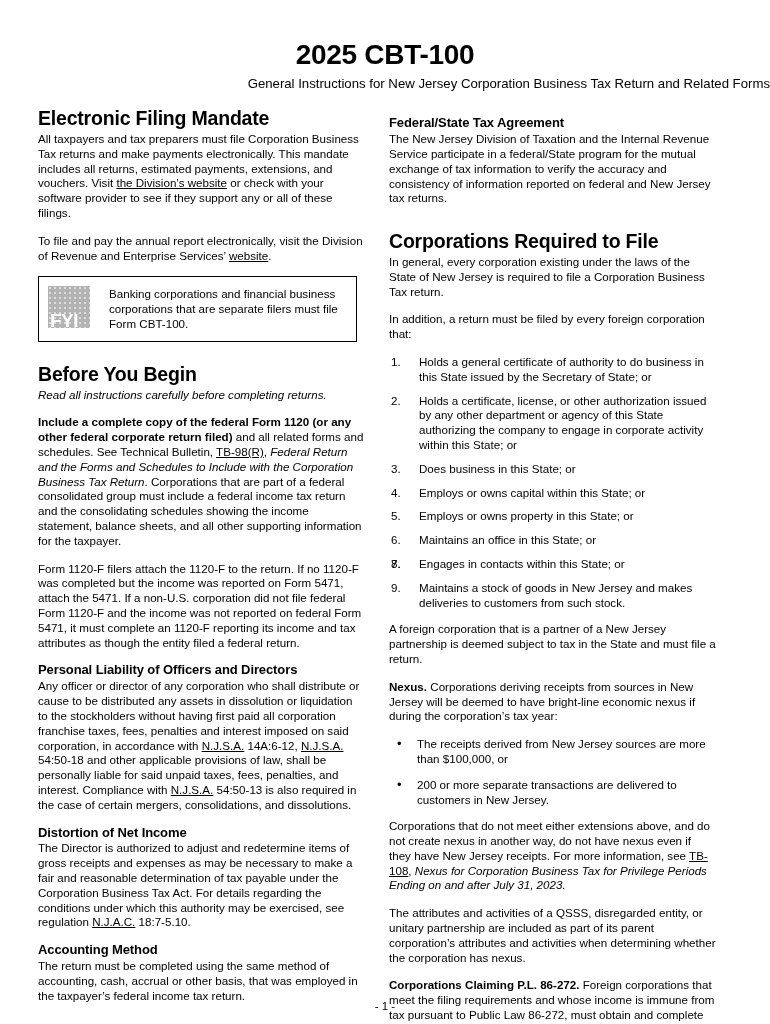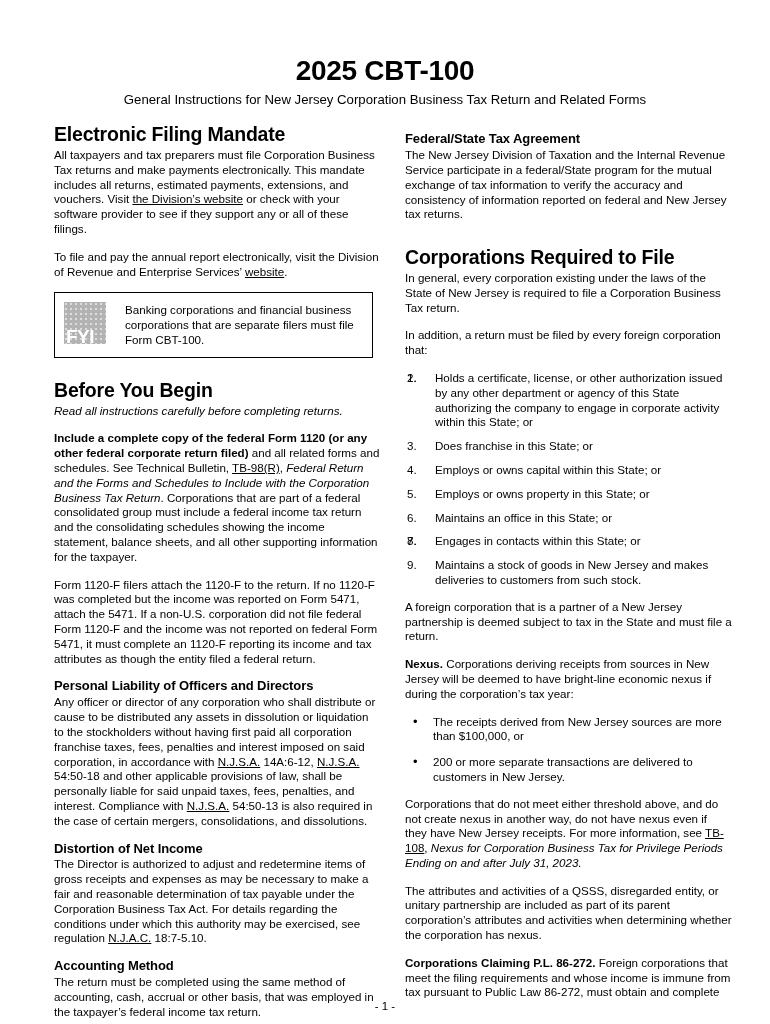--- a/index.html
+++ b/index.html
@@ -13,39 +13,40 @@
     font-family: "Liberation Sans", sans-serif;
     color: #000000;
     position: relative;
     overflow: hidden;
   }
   .page {
     width: 770px;
     height: 1024px;
     position: relative;
     box-sizing: border-box;
-    padding: 16px;
+    padding: 0;
   }
   
   .doc-header {
     text-align: center;
     padding-top: 40px;
   }
   .doc-title {
     font-size: 28px;
     font-weight: bold;
     letter-spacing: -0.3px;
     line-height: 1.05;
     margin: 0;
   }
   .doc-subtitle {
     font-size: 13.2px;
     font-weight: normal;
     margin: 7px 0 0 0;
     line-height: 1.2;
+    text-align: right;
   }
   
   .columns {
     display: flex;
     gap: 24px;
     padding: 16px 38px 0 38px;
     box-sizing: border-box;
     align-items: flex-start;
   }
   .col {
@@ -220,41 +221,41 @@
       <h2 class="sec-small">Federal/State Tax Agreement</h2>
       <p class="para">The New Jersey Division of Taxation and the Internal Revenue Service participate in a federal/State program for the mutual exchange of tax information to verify the accuracy and consistency of information reported on federal and New Jersey tax returns.</p>
 
       <div class="spacer-md"></div>
 
       <h1 class="sec-big">Corporations Required to File</h1>
       <p class="para">In general, every corporation existing under the laws of the State of New Jersey is required to file a Corporation Business Tax return.</p>
       <p class="para">In addition, a return must be filed by every foreign corporation that:</p>
 
       <ol class="num-list">
-        <li><span class="num">1.</span></li>
+        <li><span class="num">1.</span><span>Holds a general certificate of authority to do business in this State issued by the Secretary of State; or</span></li>
         <li><span class="num">2.</span><span>Holds a certificate, license, or other authorization issued by any other department or agency of this State authorizing the company to engage in corporate activity within this State; or</span></li>
-        <li><span class="num">3.</span><span>Does franchise in this State; or</span></li>
+        <li><span class="num">3.</span><span>Does business in this State; or</span></li>
         <li><span class="num">4.</span><span>Employs or owns capital within this State; or</span></li>
         <li><span class="num">5.</span><span>Employs or owns property in this State; or</span></li>
         <li><span class="num">6.</span><span>Maintains an office in this State; or</span></li>
         <li><span class="num">7.</span></li>
         <li><span class="num">8.</span><span>Engages in contacts within this State; or</span></li>
         <li><span class="num">9.</span><span>Maintains a stock of goods in New Jersey and makes deliveries to customers from such stock.</span></li>
       </ol>
 
       <p class="para">A foreign corporation that is a partner of a New Jersey partnership is deemed subject to tax in the State and must file a return.</p>
 
       <p class="para"><b>Nexus.</b><span> Corporations deriving receipts from sources in New Jersey will be deemed to have bright-line economic nexus if during the corporation’s tax year:</span></p>
 
       <ul class="bul-list">
         <li><span class="dot">•</span><span>The receipts derived from New Jersey sources are more than $100,000, or</span></li>
         <li><span class="dot">•</span><span>200 or more separate transactions are delivered to customers in New Jersey.</span></li>
       </ul>
 
-      <p class="para"><span>Corporations that do not meet either threshold above, and do not create nexus in another way, do not have nexus even if they have New Jersey receipts. For more information, see </span><a class="lnk" href="#">TB-108</a><span>, </span><i>Nexus for Corporation Business Tax for Privilege Periods Ending on and after July 31, 2023.</i></p>
+      <p class="para"><span>Corporations that do not meet either extensions above, and do not create nexus in another way, do not have nexus even if they have New Jersey receipts. For more information, see </span><a class="lnk" href="#">TB-108</a><span>, </span><i>Nexus for Corporation Business Tax for Privilege Periods Ending on and after July 31, 2023.</i></p>
 
       <p class="para">The attributes and activities of a QSSS, disregarded entity, or unitary partnership are included as part of its parent corporation’s attributes and activities when determining whether the corporation has nexus.</p>
 
       <p class="para"><b>Corporations Claiming P.L. 86-272.</b><span> Foreign corporations that meet the filing requirements and whose income is immune from tax pursuant to Public Law 86-272, must obtain and complete </span></p>
 
     </div>
   </div>
 
   <div class="footer">
     <span>- 1 -</span>

